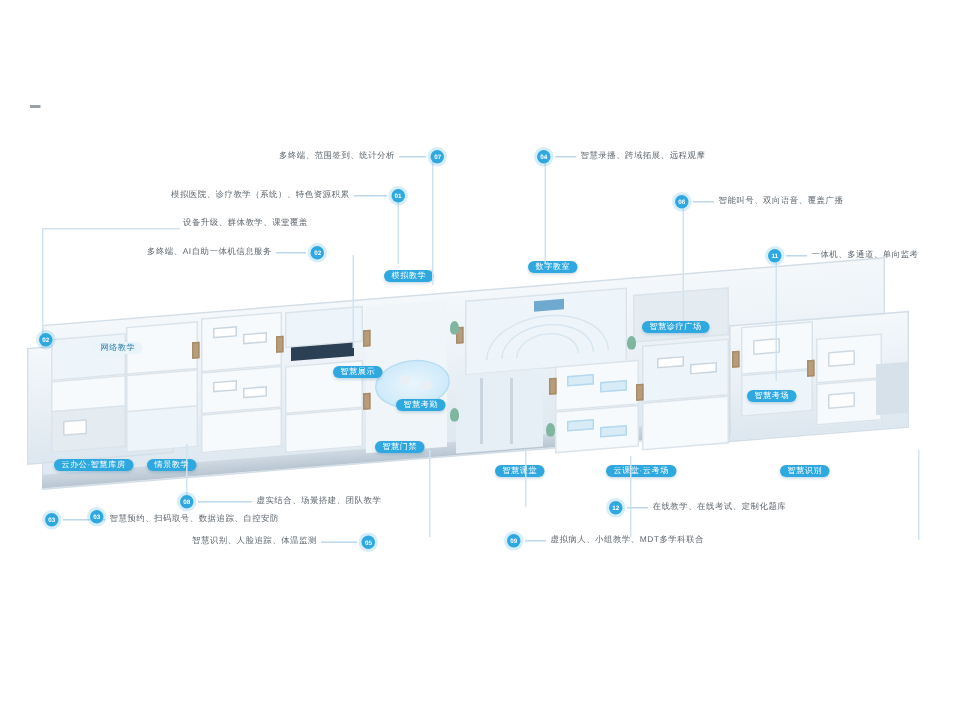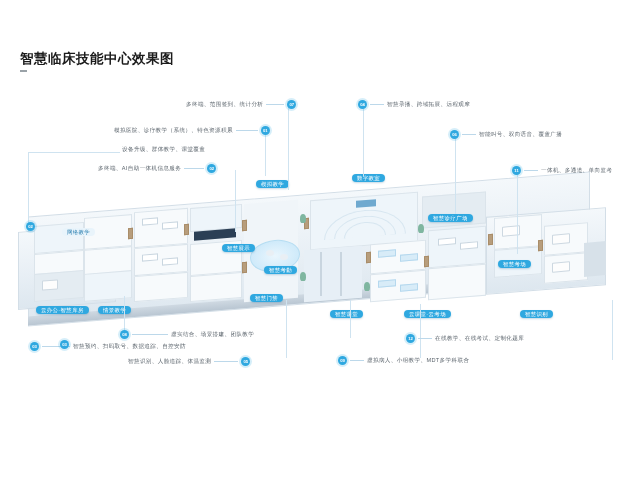--- a/index.html
+++ b/index.html
@@ -75,21 +75,20 @@
     font-size:5.4px;line-height:1;letter-spacing:.4px;white-space:nowrap;
     box-shadow:0 1px 2px rgba(23,104,150,.25);
   }
   .pill.pale{background:#e9f4fb;color:#2b7fb0;box-shadow:none;}
 </style>
 </head>
 <body>
 
 <div id="page">
 
-  <div class="page-title">智慧临床技能中心效果图</div>
   <div class="title-dash"></div>
 
   <div id="plan">
 
     <div class="slab" style="left:10px;top:26px;width:560px;height:108px;transform:skewY(-4.6deg);"></div>
     <div class="slab-edge" style="left:10px;top:126px;width:560px;height:9px;transform:skewY(-4.6deg);"></div>
     <div class="slab" style="left:468px;top:44px;width:118px;height:76px;transform:skewY(-4.6deg);"></div>
     <div class="slab" style="left:0px;top:60px;width:96px;height:76px;transform:skewY(-4.6deg);"></div>
 
     <div class="room tint" style="left:16px;top:56px;width:48px;height:26px;transform:skewY(-4.6deg);"></div>

